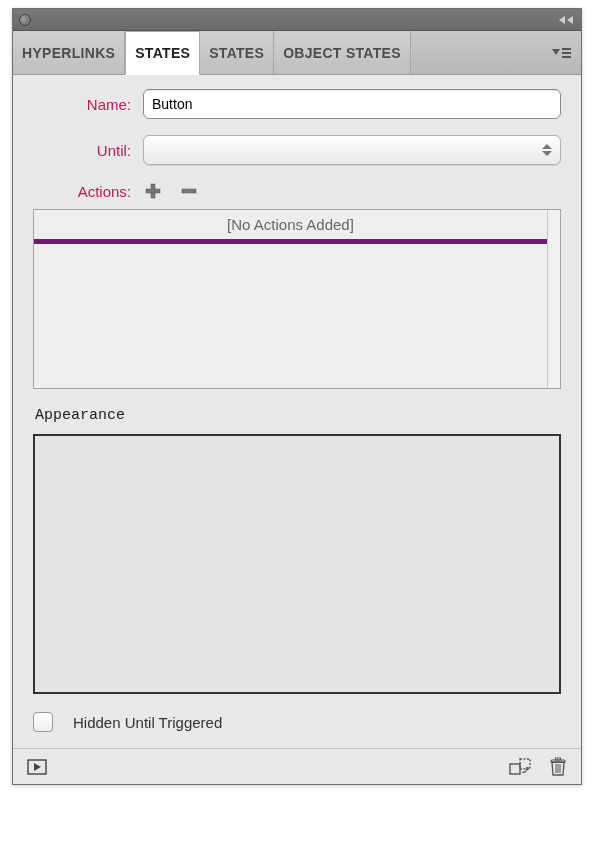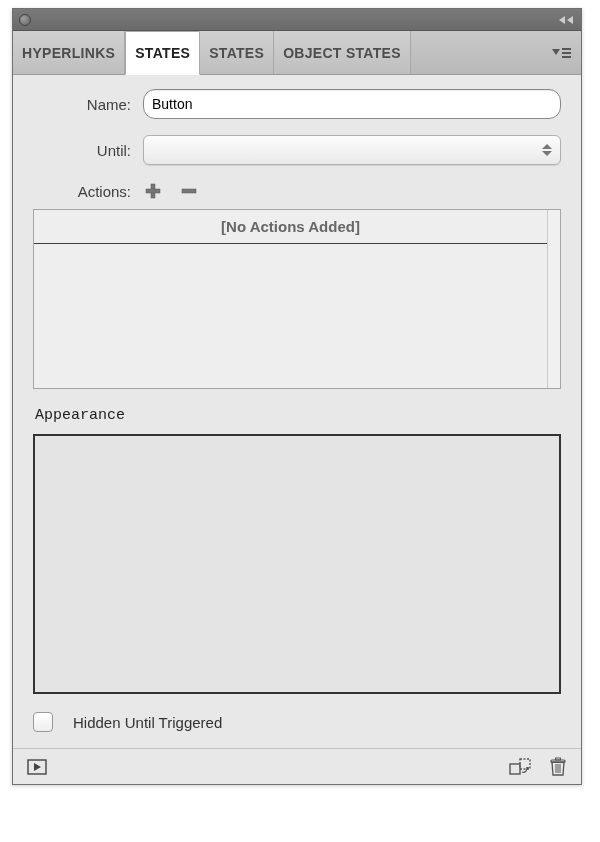--- a/index.html
+++ b/index.html
@@ -79,30 +79,30 @@
   .row {
     display: flex;
     align-items: center;
     margin-bottom: 16px;
   }
   .row-label {
     width: 110px;
     text-align: right;
     padding-right: 12px;
     font-size: 15px;
-    color: #404040;
+    color: #be185d;
   }
   .text-input {
     flex: 1;
     height: 30px;
     border: 1px solid #888;
     background: #fff;
     padding: 0 8px;
     font-size: 14px;
-    border-radius: 12px;
+    border-radius: 6px;
     box-shadow: inset 0 1px 1px rgba(0,0,0,0.08);
   }
   .dropdown {
     flex: 1;
     height: 30px;
     border: 1px solid #b0b0b0;
     border-radius: 6px;
     background: linear-gradient(#fdfdfd, #e9e9e9);
     position: relative;
     box-shadow: 0 1px 1px rgba(0,0,0,0.1);
@@ -142,22 +142,21 @@
   .actions-list-inner {
     position:absolute; inset: 0 12px 0 0;
     background: #eeeeee;
     border-right: 1px solid #c8c8c8;
   }
   .actions-list-inner .header-line {
     height: 34px;
     display: flex; align-items:center; justify-content:center;
     color: #676767;
     font-size: 15px;
-    border-bottom: 1px solid #701a75;
-    font-weight: bold;
+    border-bottom: 5px solid #701a75;
   }
   .section-title {
     font-size: 15px;
     color: #222;
     margin: 8px 0 10px 2px;
     font-family: Liberation Mono, monospace;
   }
   .appearance-box {
     border: 2px solid #333;
     background: #e4e4e4;

